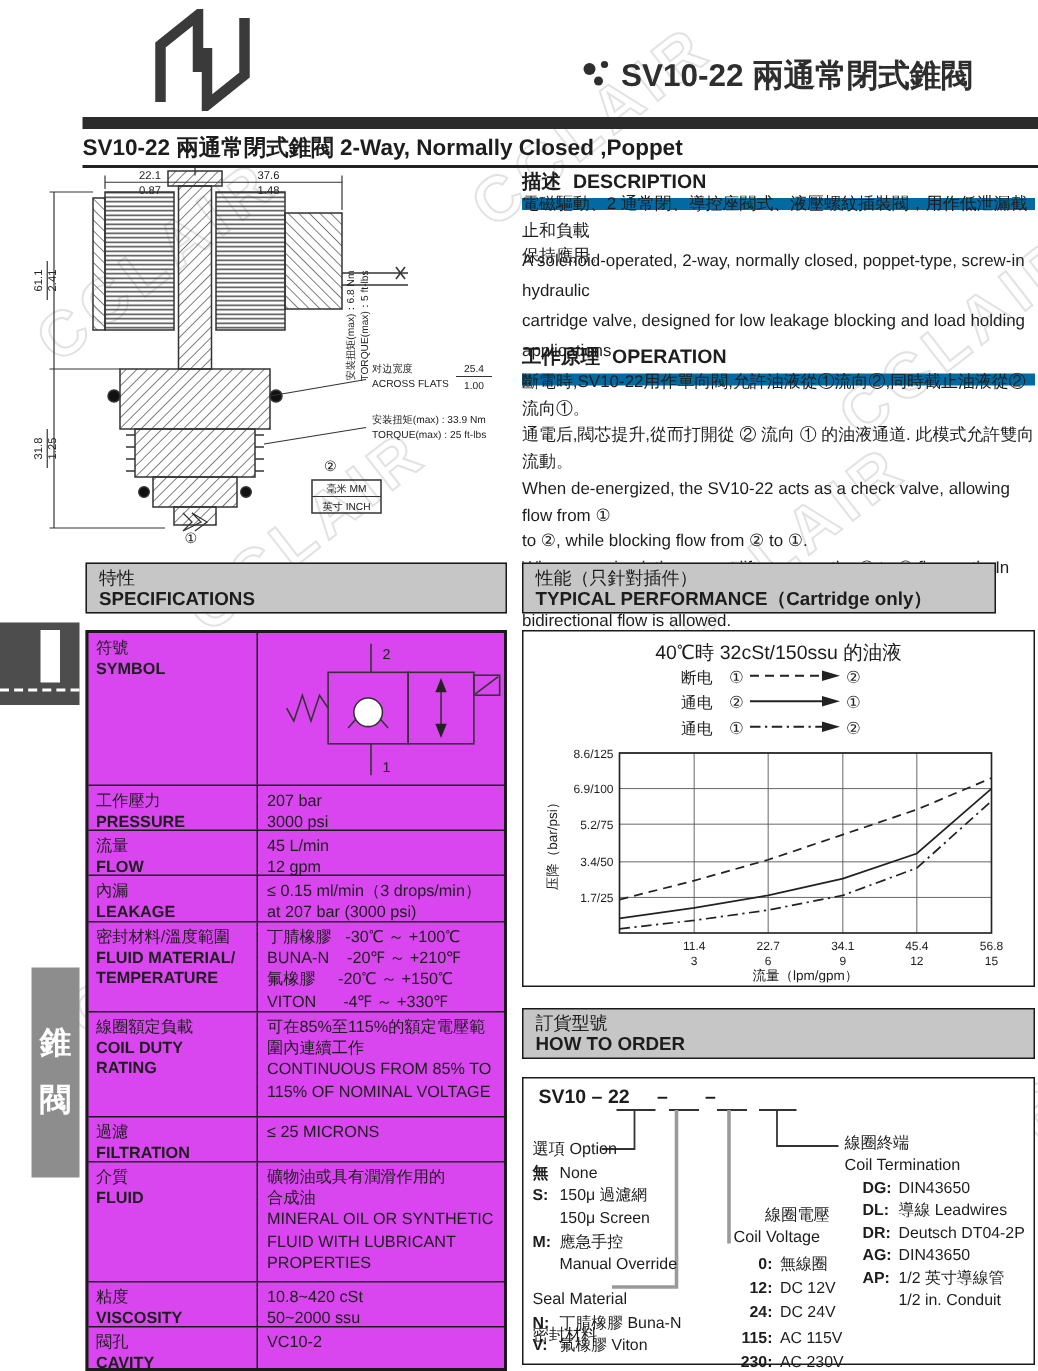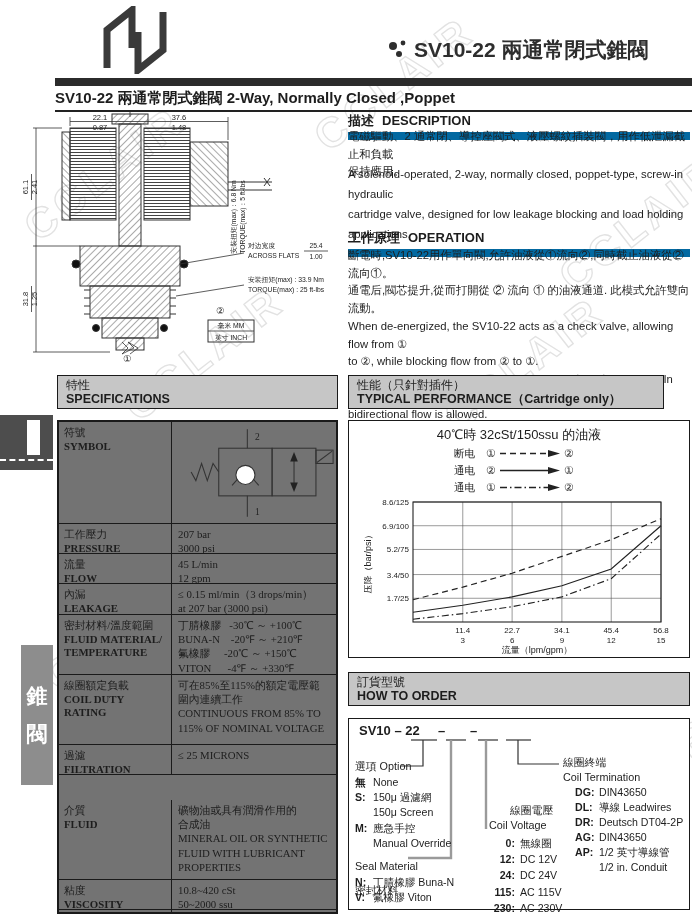--- a/index.html
+++ b/index.html
@@ -18,34 +18,34 @@
   .rule-head{border-bottom:8px solid #0369a1;padding-bottom:2px;font-weight:bold;font-size:13px;}
   .rule-head .cn{margin-right:8px;}
   .body-text{font-size:11.3px;white-space:pre-wrap;line-height:17.5px;}
   .body-text.en{line-height:20px;}
   .op-text{line-height:17.7px;}
   
   .sec-box{background:#c6c6c6;border:1.5px solid #1a1a1a;box-sizing:border-box;padding:2px 8px;}
   .sec-box .cn{font-size:12px;display:block;line-height:14px;}
   .sec-box .en{font-size:12.5px;font-weight:bold;display:block;line-height:15px;}
   
-  .spec-table{border:2px solid #1a1a1a;box-sizing:border-box;background:#737373;font-family:Liberation Serif, serif;}
+  .spec-table{border:2px solid #1a1a1a;box-sizing:border-box;background:#d946ef;}
   .spec-row{display:flex;border-bottom:1.5px solid #1a1a1a;box-sizing:border-box;}
   .spec-row:last-child{border-bottom:none;}
   .spec-label{width:113px;border-right:1.5px solid #1a1a1a;box-sizing:border-box;
               padding:4px 5px;font-size:10.8px;}
   .spec-label .cn{white-space:pre-wrap;line-height:13.5px;}
   .spec-label .en{font-weight:bold;white-space:pre-wrap;line-height:13.5px;}
   .spec-value{flex:1;padding:3px 6px;font-size:10.8px;line-height:14.2px;}
   .pre{white-space:pre-wrap;}
   .symbol-cell{display:flex;align-items:center;justify-content:center;padding:0;}
   
   .perf-box,.order-box{border:1.5px solid #1a1a1a;box-sizing:border-box;background:#fff;}
   .chart-title{font-size:13px;text-align:center;}
-  .legend-row{display:flex;align-items:center;height:17px;font-size:10.5px;}
+  .legend-row{display:flex;height:17px;font-size:10.5px;}
   .legend-row .lab{width:30px;}
   .legend-row .circ{width:14px;text-align:center;font-size:11px;}
   #perf-plot .grid{stroke:#555;stroke-width:0.6;}
   #perf-plot .frame{fill:none;stroke:#222;stroke-width:1.1;}
   #perf-plot .tick{font-size:8px;fill:#1d1d1d;}
   #perf-plot .axis{font-size:9px;fill:#1d1d1d;}
   #perf-plot .series{stroke:#222;stroke-width:1.15;}
   
   .ord{position:absolute;font-size:10.6px;line-height:15.2px;white-space:nowrap;}
   .ord-title{font-size:10.8px;}
@@ -289,21 +289,21 @@
 CONTINUOUS FROM 85% TO
 115% OF NOMINAL VOLTAGE</div>
     </div>
     <div class="spec-row" style="height:30px;">
       <div class="spec-label">
           <div class="cn">過濾</div>
           <div class="en">FILTRATION</div>
         </div>
       <div class="spec-value pre">≤ 25 MICRONS</div>
     </div>
-    <div class="spec-row" style="height:80px;margin-top:25px;">
+    <div class="spec-row" style="height:80px;">
       <div class="spec-label">
           <div class="cn">介質</div>
           <div class="en">FLUID</div>
         </div>
       <div class="spec-value pre">礦物油或具有潤滑作用的
 合成油
 MINERAL OIL OR SYNTHETIC
 FLUID WITH LUBRICANT
 PROPERTIES</div>
     </div>

